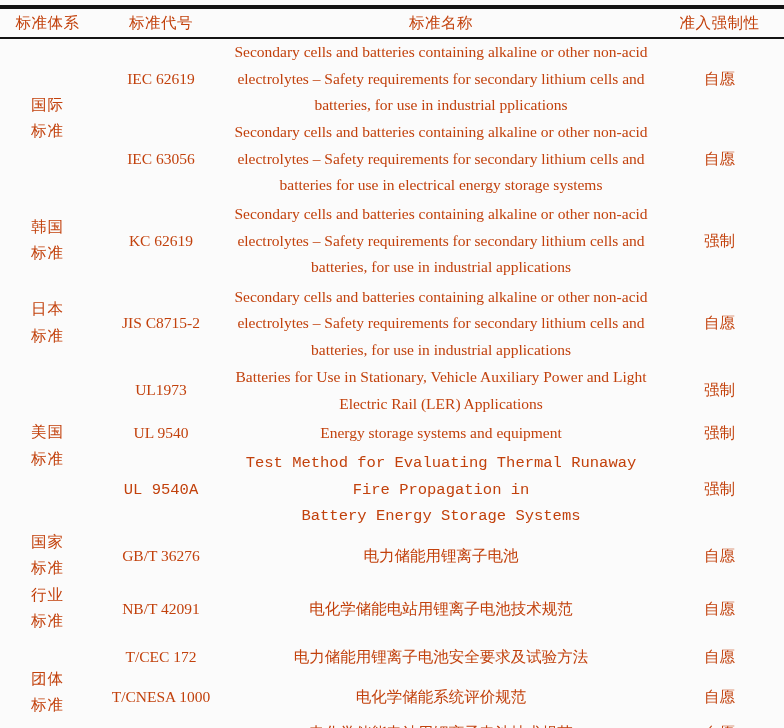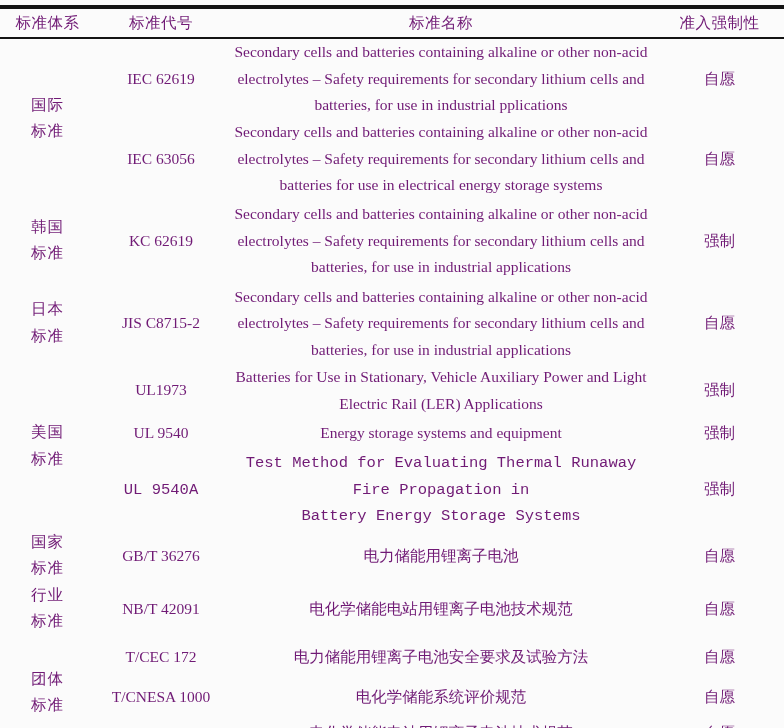--- a/index.html
+++ b/index.html
@@ -29,21 +29,21 @@
   }
   table.std-table th,
   table.std-table td {
     padding: 0;
     margin: 0;
     text-align: center;
     vertical-align: middle;
     font-weight: normal;
     font-size: 15.5px;
     line-height: 26.5px;
-    color: #701a75;
+    color: #c2410c;
     white-space: pre-line;
     overflow: hidden;
   }
   thead tr { height: 29px; }
   thead th {
     border-bottom: 2px solid #141414;
     font-size: 15.5px;
     letter-spacing: 0.5px;
   }
   

